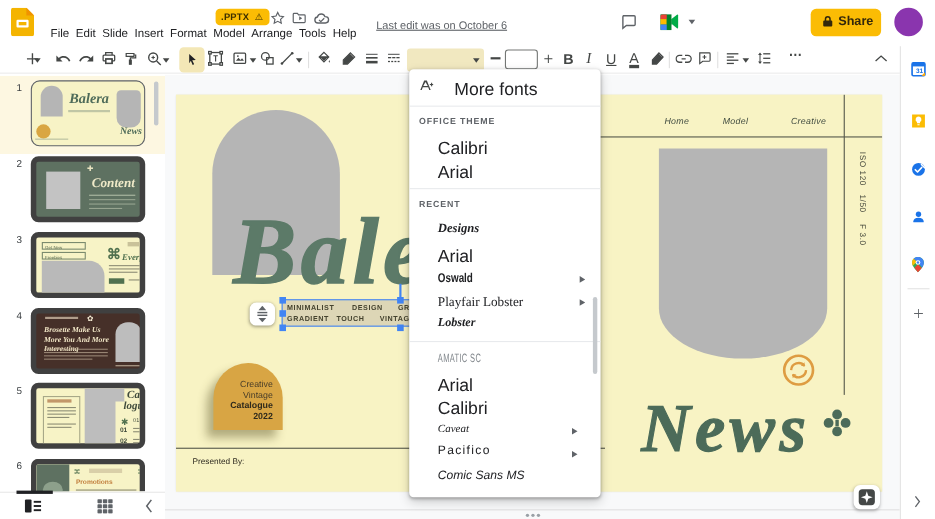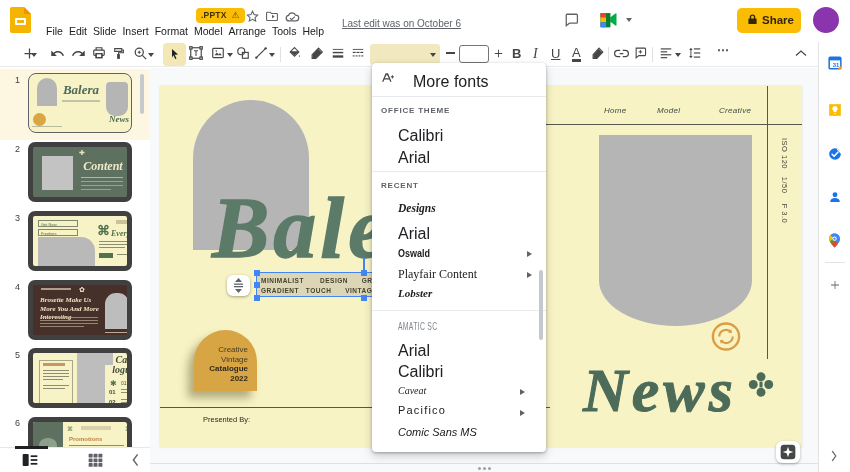--- a/index.html
+++ b/index.html
@@ -245,21 +245,21 @@
         </svg>
     <div class="abs" style="left:423px;top:276px;width:180px;height:60px;font-family:'Liberation Serif',serif;font-style:italic;font-weight:bold;font-size:62px;color:#4c6b59;letter-spacing:4px;line-height:56px;-webkit-text-stroke:1px #4c6b59">News</div>
     <svg class="abs" style="left:586px;top:284px" width="30" height="29" viewBox="0 0 30 30" fill="#4c6b59">
           <circle cx="15" cy="7" r="4.6"></circle>
           <circle cx="15" cy="23" r="4.6"></circle>
           <circle cx="7" cy="15" r="4.6"></circle>
           <circle cx="23" cy="15" r="4.6"></circle>
           <rect x="13.4" y="12" width="3.2" height="6"></rect>
         </svg>
     <div class="abs" style="left:0px;top:321px;width:390px;height:1px;background:#55584a"></div>
-    <div class="abs" style="left:43px;top:329px;width:140px;height:10px;font-size:7.5px;color:#2e2a20">Presented By:</div>
+    <div class="abs" style="left:15px;top:329px;width:140px;height:10px;font-size:7.5px;color:#2e2a20">Presented By:</div>
 
     <div class="abs" style="left:34px;top:244px;width:63px;height:61px;background:#d8a544;border-radius:32px 32px 0 0;box-shadow:-6px 7px 9px rgba(90,85,40,.45)">
       <div class="abs" style="left:0;top:15px;width:54px;text-align:right;font-size:8px;color:#473c28;line-height:9.5px">Creative<br>Vintage<br><b style="color:#2f2a1c">Catalogue<br>2022</b></div>
     </div>
 
     <div class="abs" style="left:203px;top:172px;width:1.5px;height:15px;background:#4285f4"></div>
     <div class="abs" style="left:96px;top:186px;width:214px;height:25px;background:#ddd6b6;border:1.5px solid #4285f4">
       <div class="abs" style="left:4px;top:2.5px;width:200px;font-size:6.5px;font-weight:bold;color:#45432f;letter-spacing:.5px;line-height:9.5px;margin-top:.5px">MINIMALIST&nbsp;&nbsp;&nbsp;&nbsp;&nbsp;&nbsp;&nbsp;DESIGN&nbsp;&nbsp;&nbsp;&nbsp;&nbsp;&nbsp;GR<br>GRADIENT&nbsp;&nbsp;&nbsp;TOUCH&nbsp;&nbsp;&nbsp;&nbsp;&nbsp;&nbsp;VINTAG</div>
     </div>
     <div class="abs" style="left:93.5px;top:183.5px;width:6px;height:6px;background:#4285f4"></div>
@@ -453,21 +453,21 @@
   <div class="mdiv" style="top:33px"></div>
   <div class="mhead" style="top:43px">OFFICE THEME</div>
   <div class="mitem" style="top:64px">Calibri</div>
   <div class="mitem" style="top:86px">Arial</div>
   <div class="mdiv" style="top:108px"></div>
   <div class="mhead" style="top:118px">RECENT</div>
   <div class="mitem" style="top:139px;font-family:'Liberation Serif',serif;font-style:italic;font-weight:bold;font-size:11.5px">Designs</div>
   <div class="mitem" style="top:162px">Arial</div>
   <div class="mitem" style="top:184px;font-weight:bold;transform:scaleX(.78);transform-origin:left;font-size:11.5px">Oswald</div>
   <div class="sub" style="top:188px"></div>
-  <div class="mitem" style="top:204px;font-family:'Liberation Serif',serif;font-size:12px">Playfair Content</div>
+  <div class="mitem" style="top:204px;font-family:'Liberation Serif',serif;font-size:12px">Playfair Lobster</div>
   <div class="sub" style="top:209px"></div>
   <div class="mitem" style="top:224px;font-family:'Liberation Serif',serif;font-style:italic;font-weight:bold;font-size:11px">Lobster</div>
   <div class="mdiv" style="top:247px"></div>
   <div class="mitem" style="top:257px;transform:scaleX(.62);transform-origin:left;font-size:11px;color:#80868b;letter-spacing:.5px">AMATIC SC</div>
   <div class="mitem" style="top:279px">Arial</div>
   <div class="mitem" style="top:300px">Calibri</div>
   <div class="mitem" style="top:322px;font-family:'Liberation Serif',serif;font-style:italic;font-size:10px">Caveat</div>
   <div class="sub" style="top:326px;left:148px"></div>
   <div class="mitem" style="top:341px;letter-spacing:1.2px;font-size:11px">Pacifico</div>
   <div class="sub" style="top:347px;left:148px"></div>

